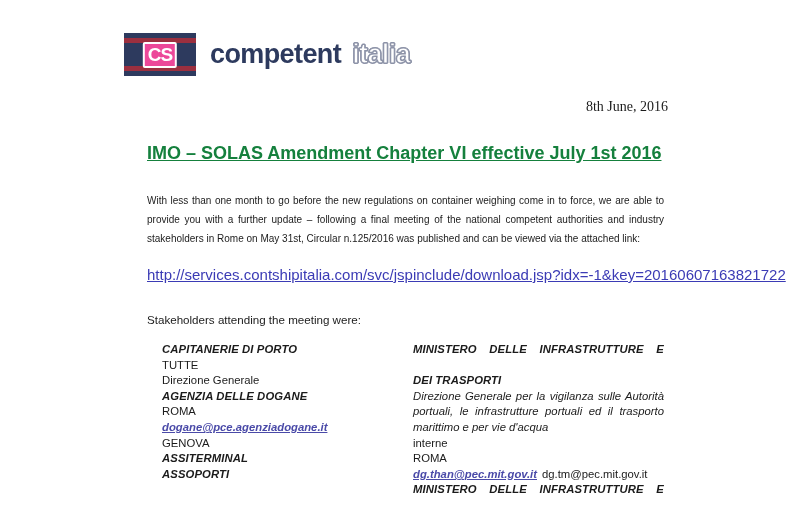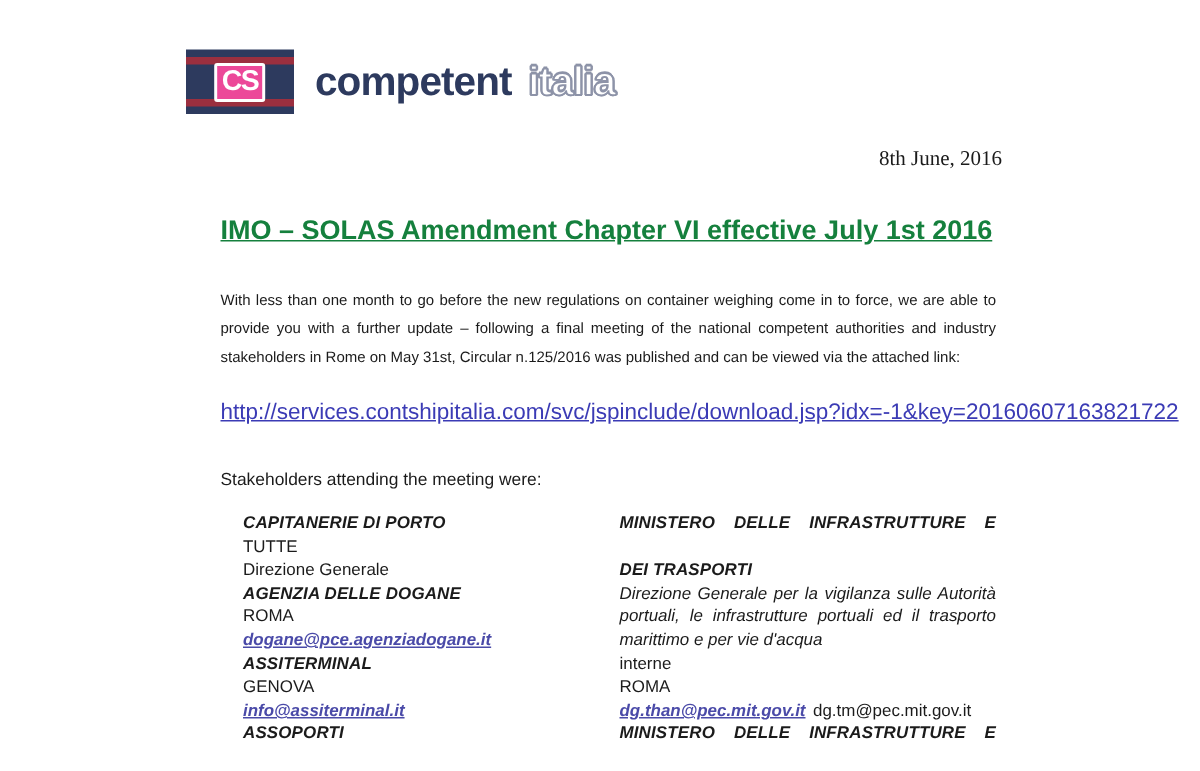--- a/index.html
+++ b/index.html
@@ -229,23 +229,22 @@
 
   <div class="stake-intro">Stakeholders attending the meeting were:</div>
 
   <div class="col col-left">
     <span class="ln org">CAPITANERIE DI PORTO</span>
     <span class="ln plain-i">TUTTE</span>
     <span class="ln plain-i">Direzione Generale</span>
     <span class="ln org">AGENZIA DELLE DOGANE</span>
     <span class="ln plain-i">ROMA</span>
     <a class="ln mail" href="#">dogane@pce.agenziadogane.it</a>
+    <span class="ln plain-i">GENOVA</span>
     <span class="ln org">ASSITERMINAL</span>
-    <span class="ln plain-i">GENOVA</span>
-    <a class="ln mail" href="#">info@assiterminal.it</a>
     <span class="ln org">ASSOPORTI</span>
   </div>
 
   <div class="col col-right">
     <span class="ln spread org">MINISTERO DELLE INFRASTRUTTURE E</span>
     <span class="ln nowrap org">DEI TRASPORTI</span>
     <span class="just-block">Direzione Generale per la vigilanza sulle Autorità portuali, le infrastrutture portuali ed il trasporto marittimo e per vie d'acqua</span>
     <span class="ln nowrap plain-i">interne</span>
     <span class="ln nowrap plain-i">ROMA</span>
     <span class="ln nowrap"><a class="mail ul" href="#">dg.than@pec.mit.gov.it</a><span class="plain-i" style="margin-left:5px;">dg.tm@pec.mit.gov.it</span></span>

